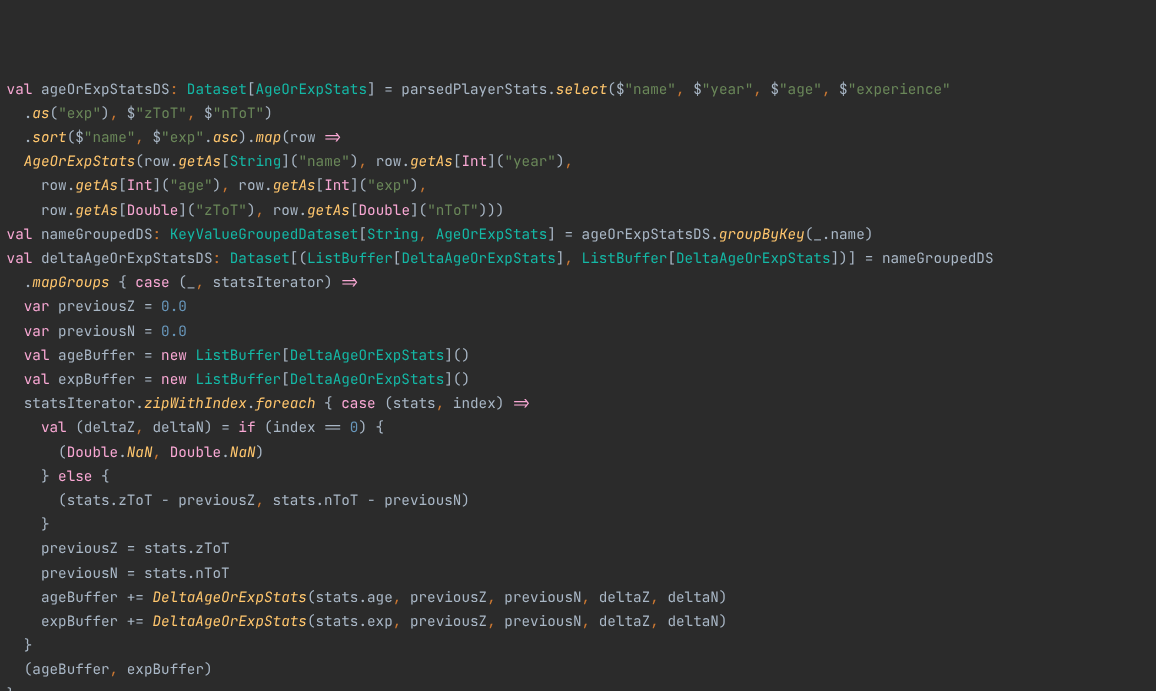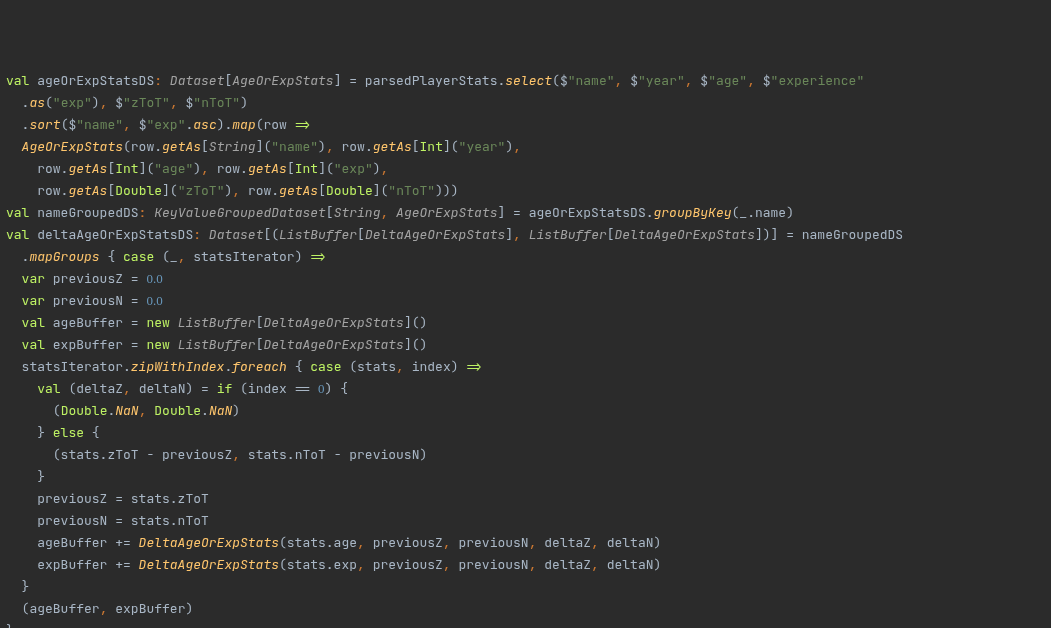--- a/index.html
+++ b/index.html
@@ -6,25 +6,25 @@
     margin: 0;
     padding: 4px 6px;
     background: #2b2b2b;
     font-family: "JetBrains Mono", "Consolas", "Menlo", monospace;
     font-size: 13px;
     line-height: 22px;
     color: #a9b7c6;
     white-space: pre;
     overflow-x: auto;
   }
-  .kw { color: #bef264; }
+  .kw { color: #f9a8d4; }
   .fn { color: #ffc66d; font-style: italic; }
   .str { color: #6a8759; }
-  .num { color: #6897bb; font-family: Liberation Serif, serif; }
-  .type { color: #a3a3a3; font-style: italic; }
+  .num { color: #6897bb; }
+  .type { color: #14b8a6; }
   .op { color: #a9b7c6; }
   .punc { color: #cc7832; }
 </style>
 </head>
 <body>
 
 
 <div id="code-container"><div><span></span><span class="kw">val</span><span class="op"> ageOrExpStatsDS</span><span class="punc">:</span><span class="op"> </span><span class="type">Dataset</span><span class="op">[</span><span class="type">AgeOrExpStats</span><span class="op">] = parsedPlayerStats.</span><span class="fn">select</span><span class="op">($</span><span class="str">"name"</span><span class="punc">,</span><span class="op"> $</span><span class="str">"year"</span><span class="punc">,</span><span class="op"> $</span><span class="str">"age"</span><span class="punc">,</span><span class="op"> $</span><span class="str">"experience"</span></div><div><span>  </span><span class="op">.</span><span class="fn">as</span><span class="op">(</span><span class="str">"exp"</span><span class="op">)</span><span class="punc">,</span><span class="op"> $</span><span class="str">"zToT"</span><span class="punc">,</span><span class="op"> $</span><span class="str">"nToT"</span><span class="op">)</span></div><div><span>  </span><span class="op">.</span><span class="fn">sort</span><span class="op">($</span><span class="str">"name"</span><span class="punc">,</span><span class="op"> $</span><span class="str">"exp"</span><span class="op">.</span><span class="fn">asc</span><span class="op">).</span><span class="fn">map</span><span class="op">(row </span><span class="kw">=&gt;</span></div><div><span>  </span><span class="fn">AgeOrExpStats</span><span class="op">(row.</span><span class="fn">getAs</span><span class="op">[</span><span class="type">String</span><span class="op">](</span><span class="str">"name"</span><span class="op">)</span><span class="punc">,</span><span class="op"> row.</span><span class="fn">getAs</span><span class="op">[</span><span class="kw">Int</span><span class="op">](</span><span class="str">"year"</span><span class="op">)</span><span class="punc">,</span></div><div><span>    </span><span class="op">row.</span><span class="fn">getAs</span><span class="op">[</span><span class="kw">Int</span><span class="op">](</span><span class="str">"age"</span><span class="op">)</span><span class="punc">,</span><span class="op"> row.</span><span class="fn">getAs</span><span class="op">[</span><span class="kw">Int</span><span class="op">](</span><span class="str">"exp"</span><span class="op">)</span><span class="punc">,</span></div><div><span>    </span><span class="op">row.</span><span class="fn">getAs</span><span class="op">[</span><span class="kw">Double</span><span class="op">](</span><span class="str">"zToT"</span><span class="op">)</span><span class="punc">,</span><span class="op"> row.</span><span class="fn">getAs</span><span class="op">[</span><span class="kw">Double</span><span class="op">](</span><span class="str">"nToT"</span><span class="op">)))</span></div><div><span></span><span class="op"></span></div><div><span></span><span class="kw">val</span><span class="op"> nameGroupedDS</span><span class="punc">:</span><span class="op"> </span><span class="type">KeyValueGroupedDataset</span><span class="op">[</span><span class="type">String</span><span class="punc">,</span><span class="op"> </span><span class="type">AgeOrExpStats</span><span class="op">] = ageOrExpStatsDS.</span><span class="fn">groupByKey</span><span class="op">(_.name)</span></div><div><span></span><span class="op"></span></div><div><span></span><span class="kw">val</span><span class="op"> deltaAgeOrExpStatsDS</span><span class="punc">:</span><span class="op"> </span><span class="type">Dataset</span><span class="op">[(</span><span class="type">ListBuffer</span><span class="op">[</span><span class="type">DeltaAgeOrExpStats</span><span class="op">]</span><span class="punc">,</span><span class="op"> </span><span class="type">ListBuffer</span><span class="op">[</span><span class="type">DeltaAgeOrExpStats</span><span class="op">])] = nameGroupedDS</span></div><div><span>  </span><span class="op">.</span><span class="fn">mapGroups</span><span class="op"> { </span><span class="kw">case</span><span class="op"> (_</span><span class="punc">,</span><span class="op"> statsIterator) </span><span class="kw">=&gt;</span></div><div><span>  </span><span class="kw">var</span><span class="op"> previousZ = </span><span class="num">0.0</span></div><div><span>  </span><span class="kw">var</span><span class="op"> previousN = </span><span class="num">0.0</span></div><div><span>  </span><span class="kw">val</span><span class="op"> ageBuffer = </span><span class="kw">new</span><span class="op"> </span><span class="type">ListBuffer</span><span class="op">[</span><span class="type">DeltaAgeOrExpStats</span><span class="op">]()</span></div><div><span>  </span><span class="kw">val</span><span class="op"> expBuffer = </span><span class="kw">new</span><span class="op"> </span><span class="type">ListBuffer</span><span class="op">[</span><span class="type">DeltaAgeOrExpStats</span><span class="op">]()</span></div><div><span>  </span><span class="op">statsIterator.</span><span class="fn">zipWithIndex</span><span class="op">.</span><span class="fn">foreach</span><span class="op"> { </span><span class="kw">case</span><span class="op"> (stats</span><span class="punc">,</span><span class="op"> index) </span><span class="kw">=&gt;</span></div><div><span>    </span><span class="kw">val</span><span class="op"> (deltaZ</span><span class="punc">,</span><span class="op"> deltaN) = </span><span class="kw">if</span><span class="op"> (index == </span><span class="num">0</span><span class="op">) {</span></div><div><span>      </span><span class="op">(</span><span class="kw">Double</span><span class="op">.</span><span class="fn">NaN</span><span class="punc">,</span><span class="op"> </span><span class="kw">Double</span><span class="op">.</span><span class="fn">NaN</span><span class="op">)</span></div><div><span>    </span><span class="op">} </span><span class="kw">else</span><span class="op"> {</span></div><div><span>      </span><span class="op">(stats.zToT - previousZ</span><span class="punc">,</span><span class="op"> stats.nToT - previousN)</span></div><div><span>    </span><span class="op">}</span></div><div><span>    </span><span class="op">previousZ = stats.zToT</span></div><div><span>    </span><span class="op">previousN = stats.nToT</span></div><div><span>    </span><span class="op">ageBuffer += </span><span class="fn">DeltaAgeOrExpStats</span><span class="op">(stats.age</span><span class="punc">,</span><span class="op"> previousZ</span><span class="punc">,</span><span class="op"> previousN</span><span class="punc">,</span><span class="op"> deltaZ</span><span class="punc">,</span><span class="op"> deltaN)</span></div><div><span>    </span><span class="op">expBuffer += </span><span class="fn">DeltaAgeOrExpStats</span><span class="op">(stats.exp</span><span class="punc">,</span><span class="op"> previousZ</span><span class="punc">,</span><span class="op"> previousN</span><span class="punc">,</span><span class="op"> deltaZ</span><span class="punc">,</span><span class="op"> deltaN)</span></div><div><span>  </span><span class="op">}</span></div><div><span>  </span><span class="op">(ageBuffer</span><span class="punc">,</span><span class="op"> expBuffer)</span></div><div><span></span><span class="op">}</span></div></div>
 
 

